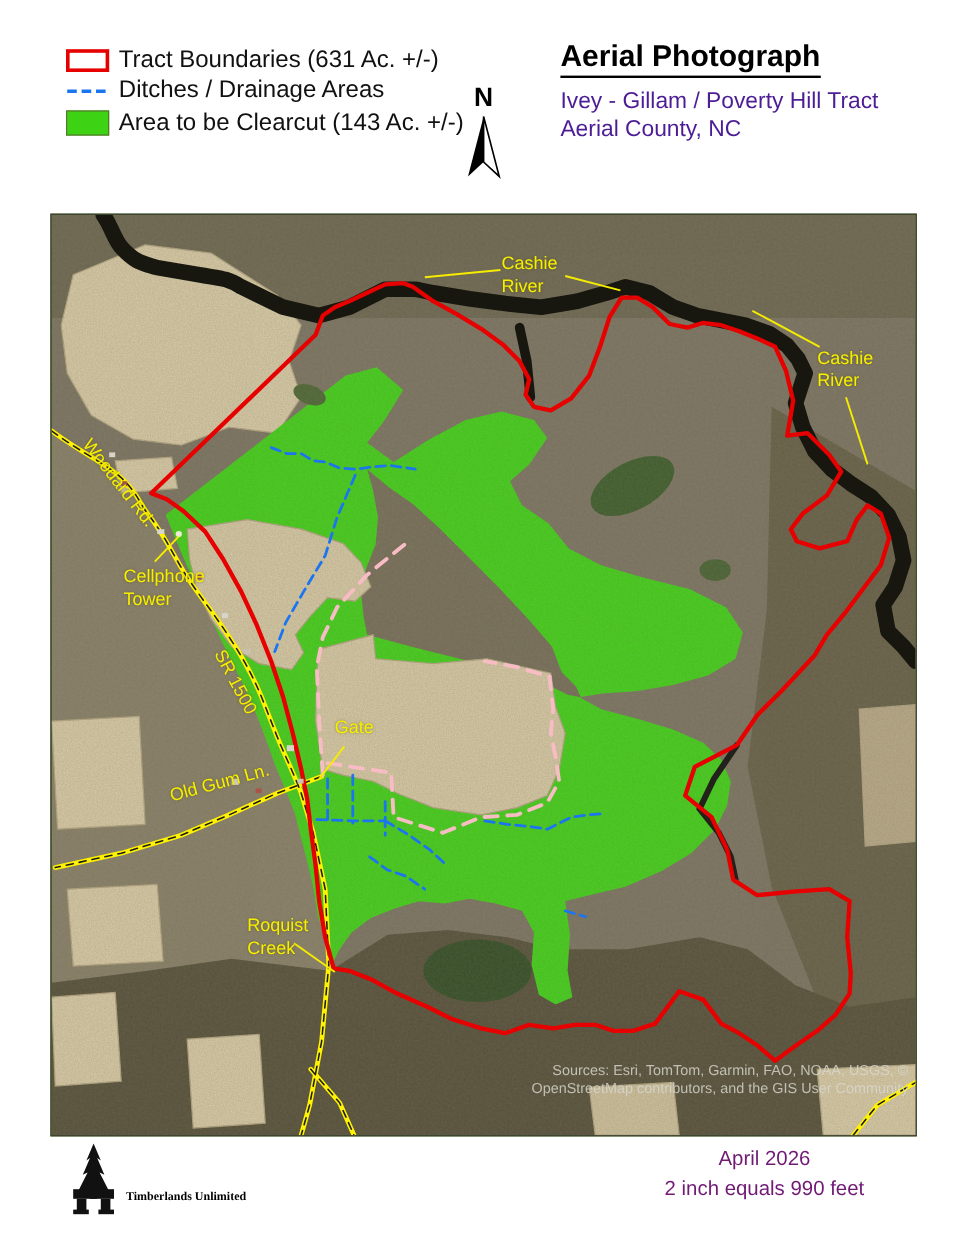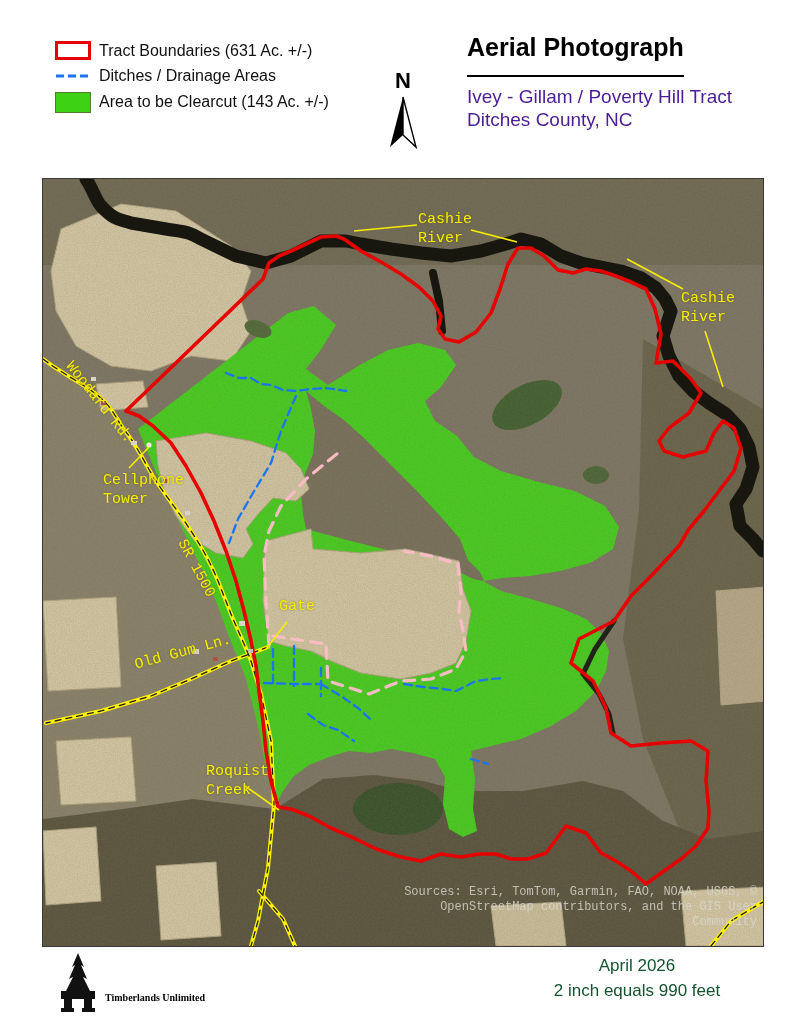--- a/index.html
+++ b/index.html
@@ -3,53 +3,53 @@
 <meta charset="utf-8">
 <style>
   html,body{margin:0;padding:0;background:#fff;}
   #page{position:relative;width:800px;height:1035px;background:#ffffff;
         font-family:"Liberation Sans",sans-serif;overflow:hidden;}
 
   
   #legend{position:absolute;left:55px;top:40px;width:330px;}
   .lg-row{display:flex;align-items:center;height:21px;margin-bottom:4px;}
   .lg-sym{width:40px;flex:0 0 40px;display:flex;align-items:center;}
-  .lg-txt{font-size:16px;color:#111;margin-left:4px;white-space:nowrap;}
+  .lg-txt{font-size:20px;color:#111;margin-left:4px;white-space:nowrap;}
   .sw-red{width:30px;height:13px;background:#fff;border:3px solid #e60000;}
   .sw-green{width:34px;height:19px;background:#3ed214;border:1px solid #58772f;}
 
   
   #north{position:absolute;left:383px;top:68px;width:40px;text-align:center;}
   #north .n-label{font-size:22px;font-weight:600;color:#000;}
 
   
   #titleblock{position:absolute;left:467px;top:33px;width:320px;}
   #titleblock .t1{font-size:25px;font-weight:bold;color:#000;
-     display:inline-block;border-bottom:2px solid #000;padding-bottom:13px;}
+     display:inline-block;border-bottom:2px solid #000;padding-bottom:1px;}
   #titleblock .t2{font-size:19px;line-height:23px;color:#4c1d95;margin-top:8px;}
 
   
   #map{position:absolute;left:42px;top:178px;width:720px;height:767px;
-       border:1px solid #3a3a3a;background:#4d7c0f;overflow:hidden;font-family:Liberation Mono, monospace;}
+       border:1px solid #3a3a3a;background:#4d7c0f;overflow:hidden;}
   #map svg.base{position:absolute;left:0;top:0;}
   .maplabel{position:absolute;color:#f8ef00;font-size:15px;line-height:19px;
        text-shadow:0 0 2px rgba(70,70,0,.55);}
   .maplabel.rot{transform-origin:center center;white-space:nowrap;}
   #attribution{position:absolute;right:6px;top:706px;width:360px;
        font-size:12px;line-height:15px;text-align:right;
        color:rgba(215,215,208,0.82);}
 
   
   #footer-logo{position:absolute;left:56px;top:952px;}
   #footer-text{position:absolute;left:105px;top:950px;width:400px;
        font-family:"Liberation Serif",serif;font-size:14.5px;line-height:19px;
        color:#000;white-space:pre-wrap;}
   #footer-text .company{font-weight:bold;font-size:10px;}
   #footer-right{position:absolute;left:487px;top:953px;width:300px;
-       text-align:center;font-size:17px;line-height:25px;color:#14532d;}
+       text-align:center;font-size:17px;line-height:25px;color:#701a75;}
 </style>
 </head>
 <body>
 
 <div id="page">
 
   <div id="legend">
     <div class="lg-row">
       <span class="lg-sym">
           <span class="sw-red"></span>
@@ -76,21 +76,21 @@
     <div class="n-label">N</div>
     <svg width="36" height="56">
       <polygon points="18,3 5,53 18,41" fill="#000"></polygon>
       <polygon points="18,3 31,53 18,41" fill="#fff" stroke="#000" stroke-width="1.4"></polygon>
     </svg>
   </div>
 
   <div id="titleblock">
     <div class="t1">Aerial Photograph</div>
     <div class="t2">Ivey - Gillam / Poverty Hill Tract</div>
-    <div class="t2" style="margin-top:0">Ditches County, NC</div>
+    <div class="t2" style="margin-top:0">Aerial County, NC</div>
   </div>
 
   <div id="map">
     <svg class="base" width="720" height="767" viewBox="0 0 720 767">
       <defs>
         <filter id="grain" x="0" y="0" width="100%" height="100%">
           <feTurbulence type="fractalNoise" baseFrequency="0.9" numOctaves="2" seed="7"></feTurbulence>
           <feColorMatrix type="matrix" values="0 0 0 0 0.16  0 0 0 0 0.14  0 0 0 0 0.09  0 0 0 0.6 0"></feColorMatrix>
         </filter>
         <filter id="grainLight" x="0" y="0" width="100%" height="100%">

